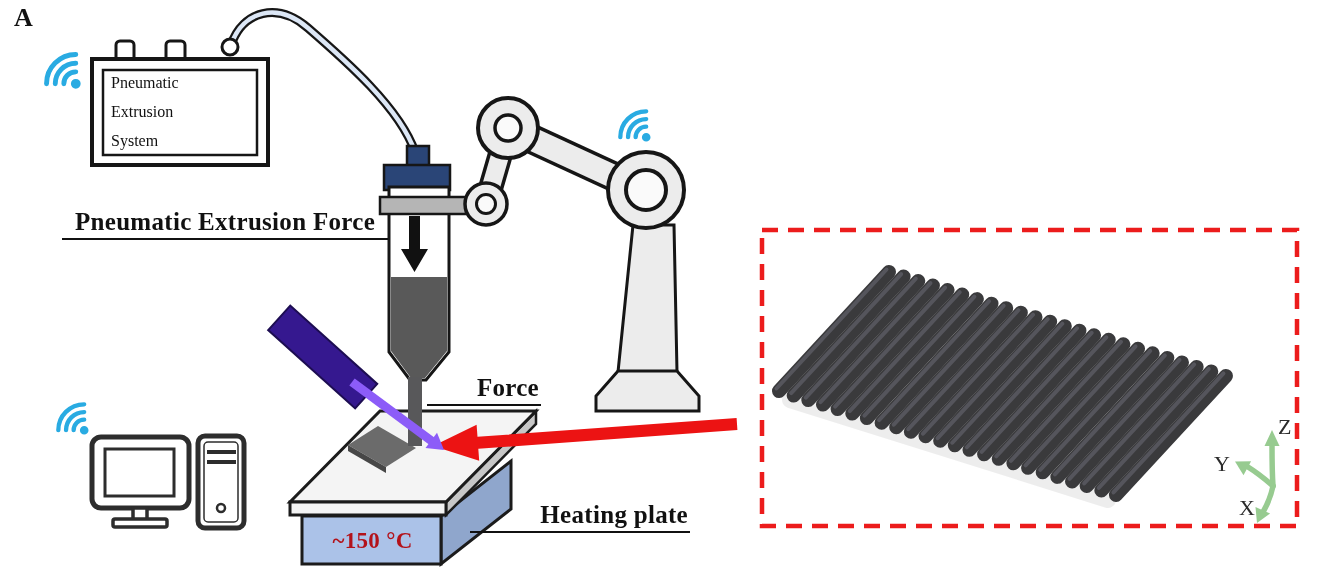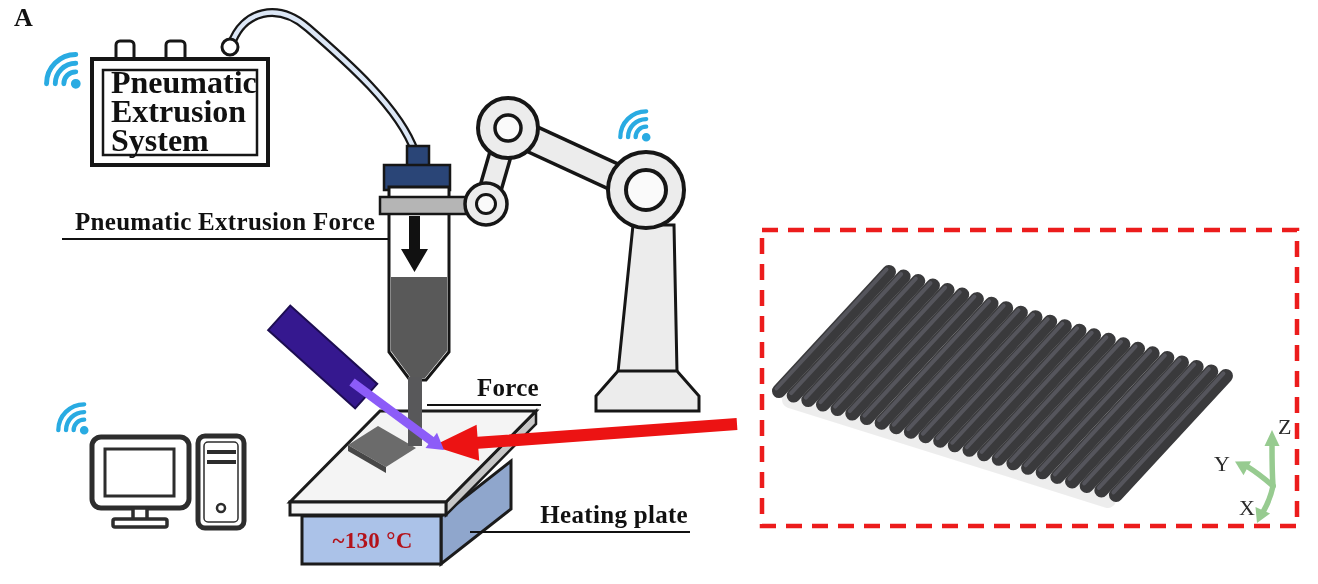--- a/index.html
+++ b/index.html
@@ -7,21 +7,21 @@
     position:relative; width:1318px; height:584px; background:#ffffff;
     font-family:"Liberation Serif", serif; overflow:hidden;
   }
   .scene{position:absolute; left:0; top:0;}
   .lbl{
     position:absolute; font-weight:bold; color:#111; font-size:25px;
     line-height:28px; letter-spacing:0.3px; white-space:nowrap; text-align:center;
   }
   .underline{border-bottom:2.5px solid #111; padding-bottom:2px;text-align:center;}
   .fig-a{font-size:26px; letter-spacing:0;}
-  .pds-text{position:absolute; left:111px; top:68px; font-weight:bold; font-size:32px;
+  .pds-text{position:absolute; left:111px; top:68px; font-weight:normal; font-size:16px;
     line-height:29px; color:#111; text-align:left;}
   .pds-text span{display:block;}
   .temp{color:#b3121a; font-size:23px;}
   .axis-lbl{position:absolute; font-size:22px; color:#2b2b2b; font-weight:normal;
     font-family:"Liberation Serif", serif;}
   .wifi{position:absolute; transform:rotate(-45deg);}
   .right-align{text-align:right; padding-right:2px;}
 </style>
 </head>
 <body>
@@ -195,19 +195,19 @@
 
   <div class="lbl underline" style="left:62px; top:208px; width:326px;">Pneumatic Extrusion Force</div>
 
 
 
 
   <div class="lbl underline right-align" style="left:427px; top:374px; width:112px;">Force</div>
 
   <div class="lbl underline right-align" style="left:470px; top:501px; width:218px;">Heating plate</div>
 
-  <div class="lbl temp" style="left:303px; top:527px; width:139px;">~130 °C</div>
+  <div class="lbl temp" style="left:303px; top:527px; width:139px;">~150 °C</div>
 
   <div class="axis-lbl" style="left:1278px; top:414px;">Z</div>
   <div class="axis-lbl" style="left:1214px; top:451px;">Y</div>
   <div class="axis-lbl" style="left:1239px; top:495px;">X</div>
 
 </div>
 
 </body></html>

